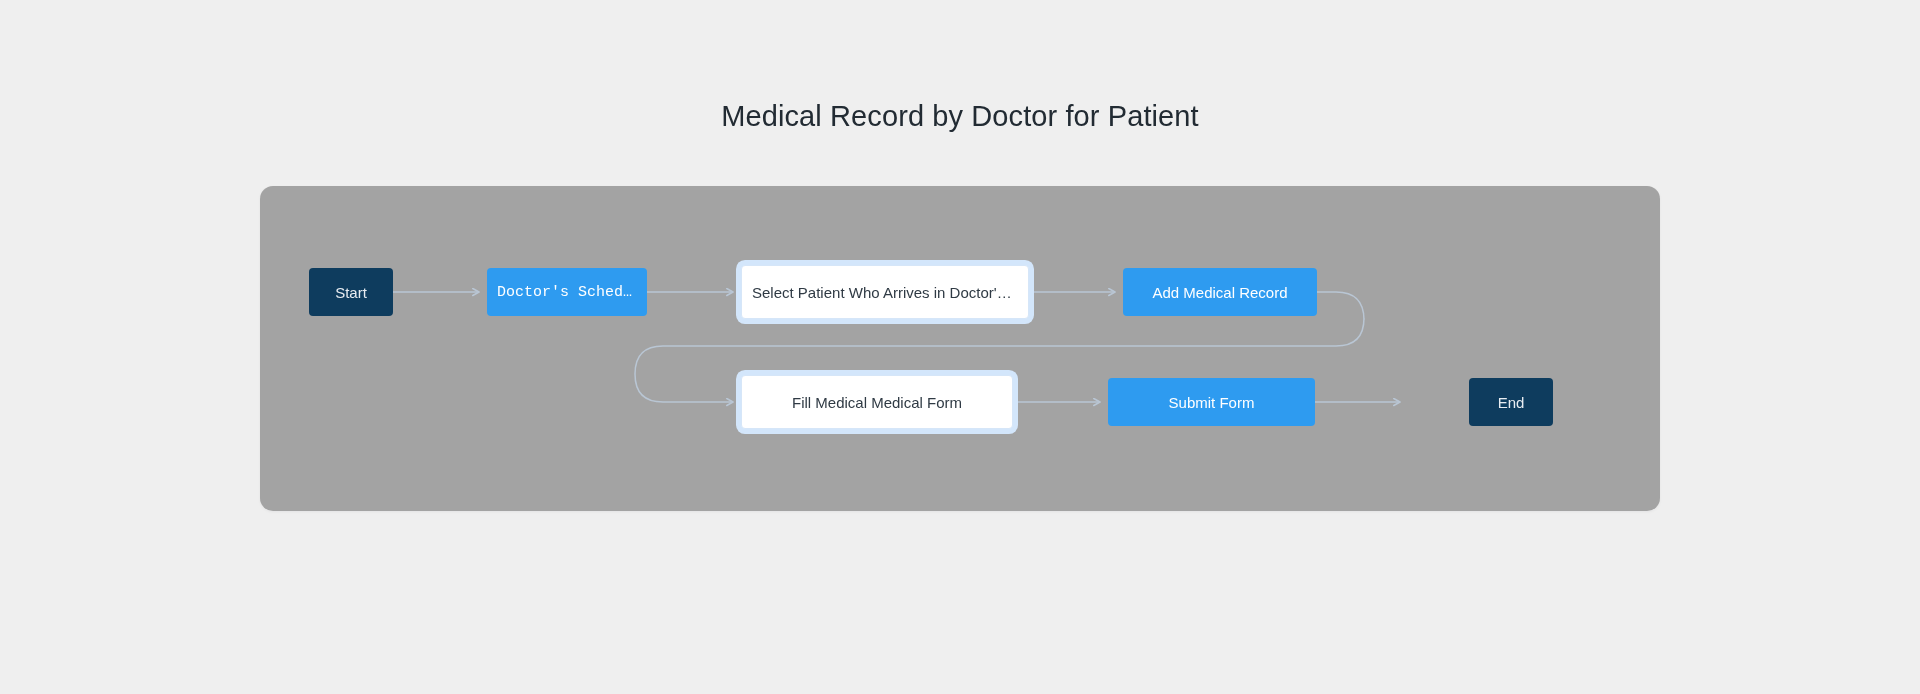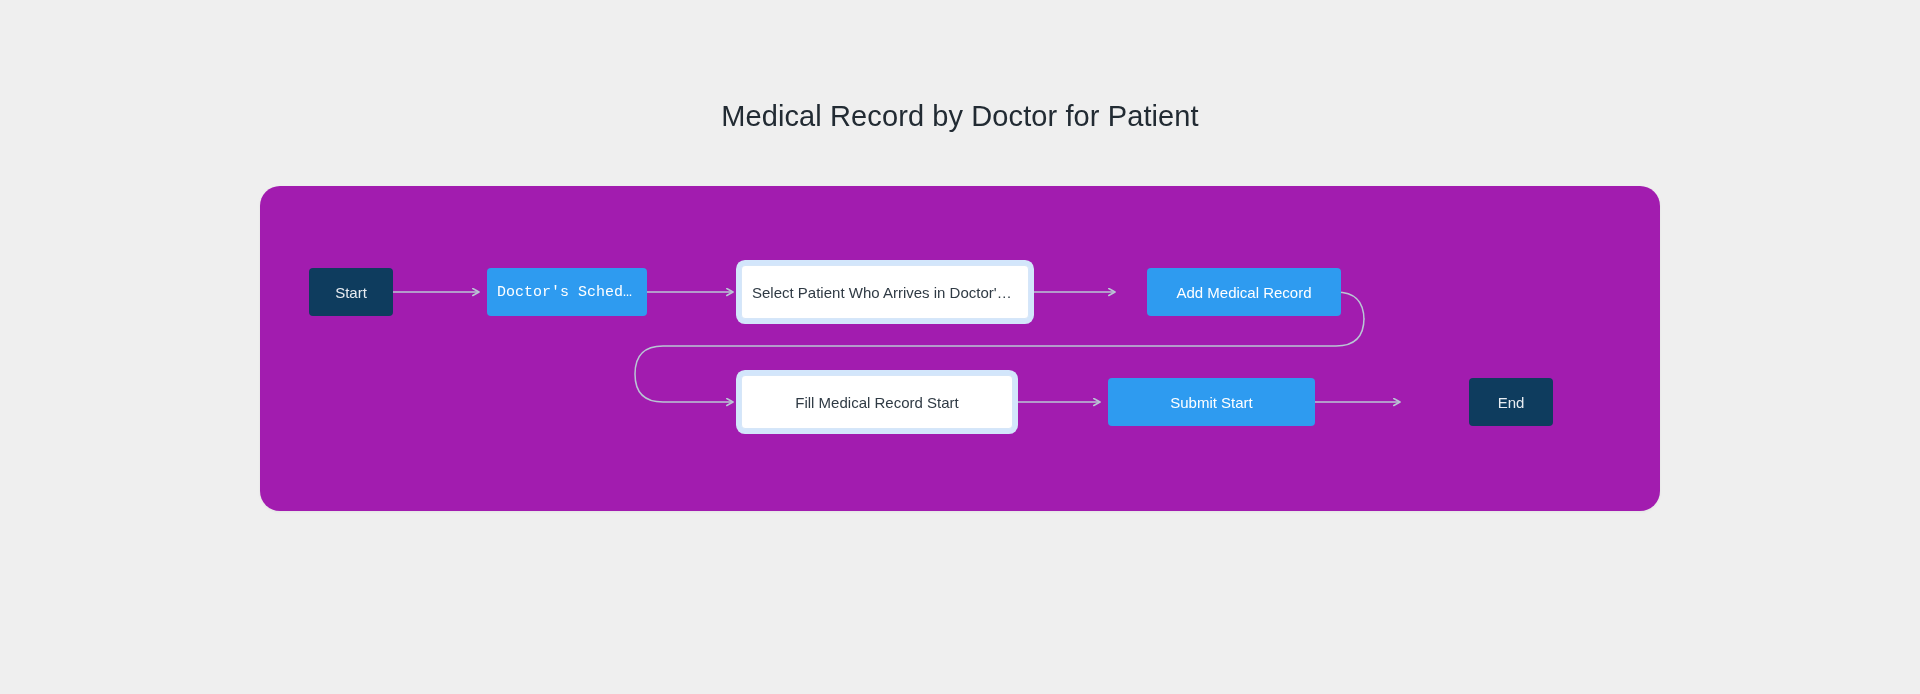--- a/index.html
+++ b/index.html
@@ -34,22 +34,22 @@
     line-height: 36px;
   }
 
   
   .flow-card {
     position: absolute;
     left: 260px;
     top: 186px;
     width: 1400px;
     height: 325px;
-    background: #a21caf;
-    border-radius: 20px;
+    background: #a3a3a3;
+    border-radius: 13px;
     box-shadow: 0 1px 3px rgba(16,24,40,0.05);
   }
 
   
   .edges {
     position: absolute;
     left: 0;
     top: 0;
     width: 1400px;
     height: 325px;
@@ -98,21 +98,21 @@
     overflow: hidden;
     text-overflow: ellipsis;
     white-space: nowrap;
     padding: 0 10px;
   }
 
   
   #n-start        { left: 49px;  top: 82px;  width: 84px;  height: 48px; }
   #n-schedule     { left: 227px; top: 82px;  width: 160px; height: 48px; font-family: Liberation Mono, monospace; }
   #n-select       { left: 481px; top: 79px;  width: 288px; height: 54px; }
-  #n-add-record   { left: 863px; top: 82px;  width: 194px; height: 48px; margin-left: 24px; }
+  #n-add-record   { left: 863px; top: 82px;  width: 194px; height: 48px; }
   #n-fill-form    { left: 481px; top: 189px; width: 272px; height: 54px; }
   #n-submit       { left: 848px; top: 192px; width: 207px; height: 48px; }
   #n-end          { left: 1209px;top: 192px; width: 84px;  height: 48px; }
 </style>
 </head>
 <body>
 
 <div class="page">
 
   <div class="page-title">Medical Record by Doctor for Patient</div>
@@ -157,25 +157,25 @@
 
     <div class="node node-input" id="n-select">
       <span class="node-label">Select Patient Who Arrives in Doctor's Ro…</span>
     </div>
 
     <div class="node node-action" id="n-add-record">
       <span class="node-label">Add Medical Record</span>
     </div>
 
     <div class="node node-input" id="n-fill-form">
-      <span class="node-label">Fill Medical Record Start</span>
+      <span class="node-label">Fill Medical Medical Form</span>
     </div>
 
     <div class="node node-action" id="n-submit">
-      <span class="node-label">Submit Start</span>
+      <span class="node-label">Submit Form</span>
     </div>
 
     <div class="node node-terminal" id="n-end">
       <span class="node-label">End</span>
     </div>
 
   </div>
 </div>
 
 </body></html>

